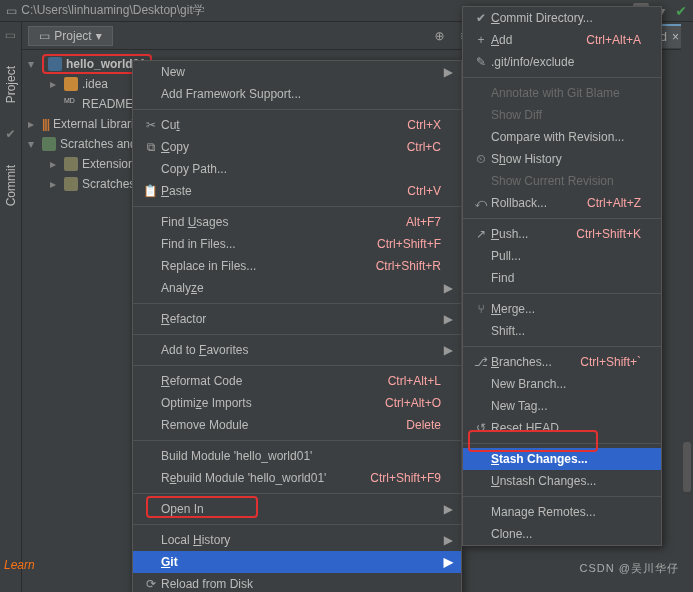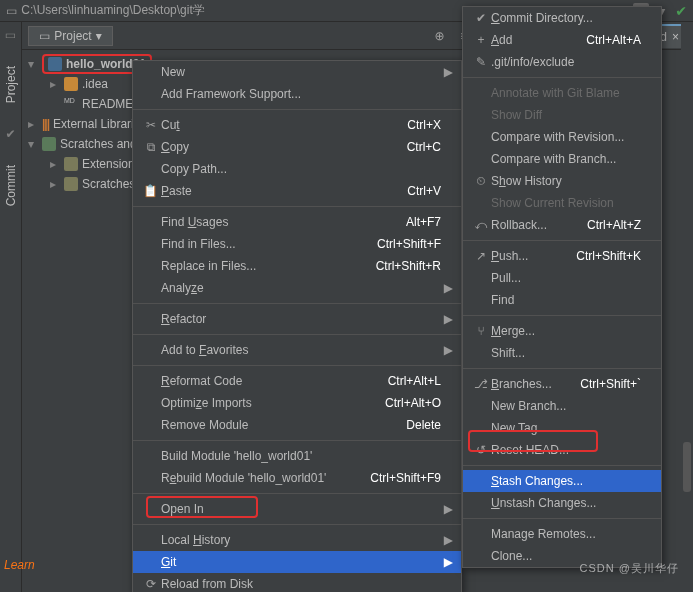--- a/index.html
+++ b/index.html
@@ -24,24 +24,24 @@
 .folder-ico{ width:14px;height:14px;background:#7a7a5a;border-radius:2px;}
 .folder-ico.blue{ background:#43698d;}
 .folder-ico.orange{ background:#c78938; }
 .lib-ico{ color:#cc7832; font-weight:bold; letter-spacing:-1px;}
 .highlight-box{ border:2px solid #e03030; border-radius:4px; padding:1px 4px; display:flex; align-items:center; gap:4px;}
 .context { position:absolute; background:#3c3f41; border:1px solid #555; box-shadow:2px 2px 8px rgba(0,0,0,0.5); }
 .menu1 { left:132px; top:60px; width:330px; }
 .ctx-row { display:flex; align-items:center; height:22px; padding:0 8px 0 8px; color:#bbbbbb; }
 .ctx-row .ic{ width:20px; color:#a0a0a0; display:flex; justify-content:center; }
 .ctx-row .lbl{ flex:1; }
-.ctx-row .sc{ color:#ffffff; }
+.ctx-row .sc{ color:#fca5a5; }
 .ctx-row .ar{ width:12px; text-align:right; color:#999;}
 .ctx-sep{ height:1px; background:#515151; margin:4px 0; }
-.ctx-row.hi{ background:#2f65ca; color:#fff; }
+.ctx-row.hi{ background:#2f65ca; color:#fff;font-weight:bold; }
 .ctx-row.hi .sc,.ctx-row.hi .ar,.ctx-row.hi .ic{ color:#fff; }
 .ctx-row.dis{ color:#6a6a6a;justify-content:center; }
 .menu2 { left:462px; top:6px; width:200px; }
 .git-box{ position:absolute; left:146px; top:496px; width:112px; height:22px; border:2px solid #e03030; border-radius:4px; pointer-events:none; z-index:5;}
 .stash-box{ position:absolute; left:468px; top:430px; width:130px; height:22px; border:2px solid #e03030; border-radius:4px; pointer-events:none; z-index:5;}
 .underline{ text-decoration:underline; }
 .watermark{ position:absolute; bottom:16px; right:14px; color:#d8d8d8; font-size:11px; opacity:0.7; letter-spacing:1px;}
 .learn{ position:absolute; bottom:20px; left:4px; color:#f97316; font-style:italic;}
 .top-right{ position:absolute; top:3px; right:6px; display:flex; gap:10px; align-items:center;}
 .avatar{ width:16px;height:16px;background:#666;border-radius:2px;}
@@ -310,26 +310,20 @@
       <span class="sc"></span>
       <span class="ar"></span>
     </div>
     <div class="ctx-row">
       <span class="ic"></span>
       <span class="lbl">Compare with Revision...</span>
       <span class="sc"></span>
       <span class="ar"></span>
     </div>
     <div class="ctx-row">
-      <span class="ic"></span>
-      <span class="lbl">Compare with Branch...</span>
-      <span class="sc"></span>
-      <span class="ar"></span>
-    </div>
-    <div class="ctx-row">
       <span class="ic">⏲</span>
       <span class="lbl">S<span class="underline">h</span>ow History</span>
       <span class="sc"></span>
       <span class="ar"></span>
     </div>
     <div class="ctx-row dis">
       <span class="ic"></span>
       <span class="lbl">Show Current Revision</span>
       <span class="sc"></span>
       <span class="ar"></span>

